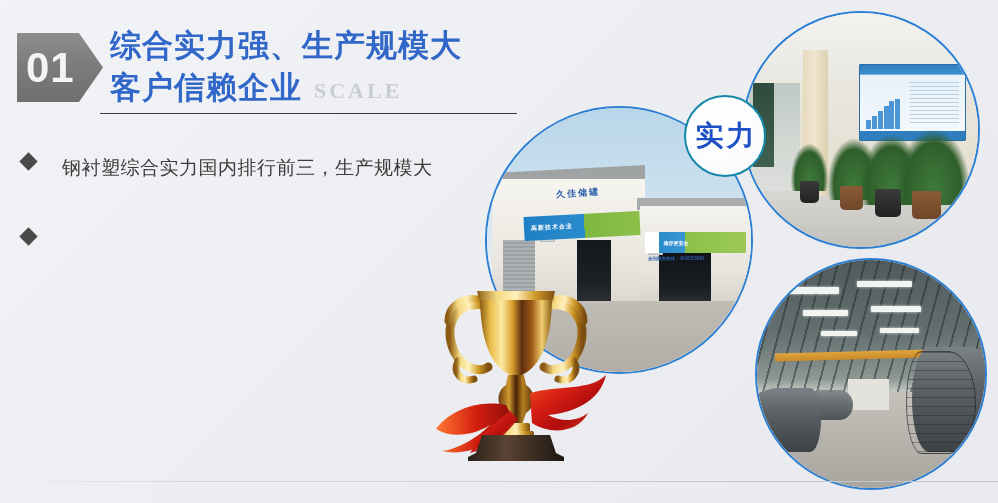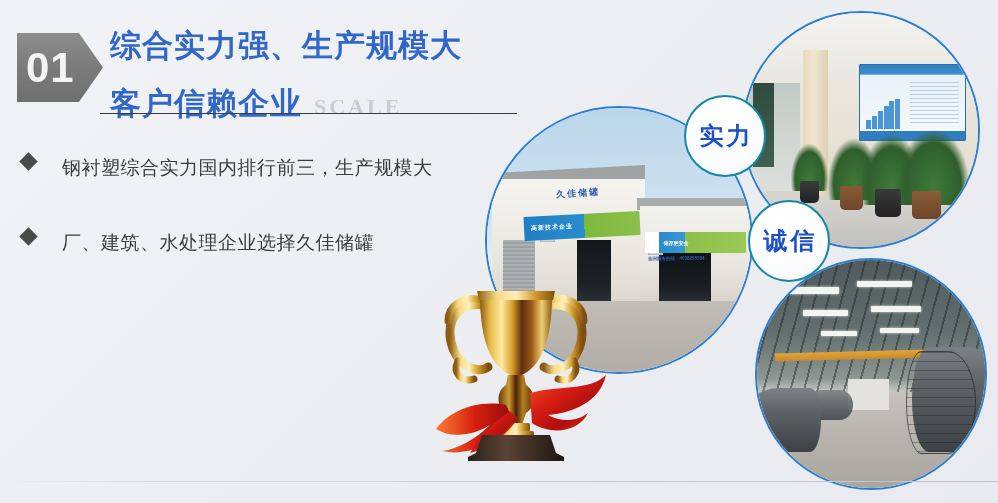--- a/index.html
+++ b/index.html
@@ -53,21 +53,21 @@
   }
   .head-line1, .head-line2 {
     color: #3067c8;
     font-size: 31px;
     font-weight: bold;
     line-height: 40px;
     letter-spacing: 1px;
     white-space: nowrap;
     font-family: Liberation Serif, serif;
   }
-  .head-line2 { margin-top: 18px; }
+  .head-line2 { margin-top: 2px; }
   .scale-word {
     color: #c9ccd2;
     font-size: 22px;
     font-weight: bold;
     letter-spacing: 3px;
     margin-left: 12px;
   }
   .head-rule {
     position: absolute;
     left: 100px;
@@ -339,21 +339,21 @@
     box-sizing: border-box;
     display: flex;
     align-items: center;
     justify-content: center;
     color: #1f4fc4;
     font-weight: bold;
     letter-spacing: 3px;
     text-indent: 3px;
   }
   #kw-shili {
-    left: 684px; top: 95px; width: 82px; height: 82px; font-size: 24px;
+    left: 684px; top: 95px; width: 82px; height: 82px; font-size: 28px;
   }
   #kw-chengxin {
     left: 748px; top: 200px; width: 82px; height: 82px; font-size: 24px;
   }
   #kw-pinzhi {
     left: 697px; top: 305px; width: 82px; height: 82px; font-size: 24px;
   }
 </style>
 </head>
 <body>
@@ -377,21 +377,20 @@
       <div class="diamond"></div>
       <div class="bullet-text">
         <span>钢衬塑综合实力国内排行前三，生产规模大</span>
       </div>
     </div>
 
 
     <div class="bullet-row">
       <div class="diamond"></div>
       <div class="bullet-text">
-        <span class="l2">厂、建筑、水处理企业选择久佳储罐</span>
       </div>
     </div>
 
   </div>
 
   <div class="circle photo-ring" id="circle-main">
     <div class="photo">
       <div class="f-sky"></div>
       <div class="f-ground"></div>
 
@@ -542,17 +541,16 @@
       <path d="M108 150 C 138 142, 168 148, 184 132 C 178 158, 152 170, 126 172 C 140 180, 156 178, 166 170 C 156 190, 128 192, 110 180 Z" fill="url(#ribbonG)"></path>
       <path d="M84 162 C 52 156, 26 170, 14 186 C 30 196, 52 192, 68 182 C 54 196, 36 206, 20 208 C 46 214, 74 200, 92 178 Z" fill="url(#ribbonG2)"></path>
       <path d="M88 168 C 70 180, 56 196, 48 210 C 66 206, 84 192, 96 176 Z" fill="url(#ribbonG)" opacity="0.92"></path>
     </g>
 
     <path d="M60 192 L128 192 L134 210 L142 214 L142 218 L46 218 L46 214 L54 210 Z" fill="url(#baseG)"></path>
   </svg>
 
   <div class="kw-badge" id="kw-shili">实力</div>
 
-  <div class="kw-badge" id="kw-chengxin">诚信</div>
 
 
   <div class="base-line"></div>
 </div>
 
 </body></html>

